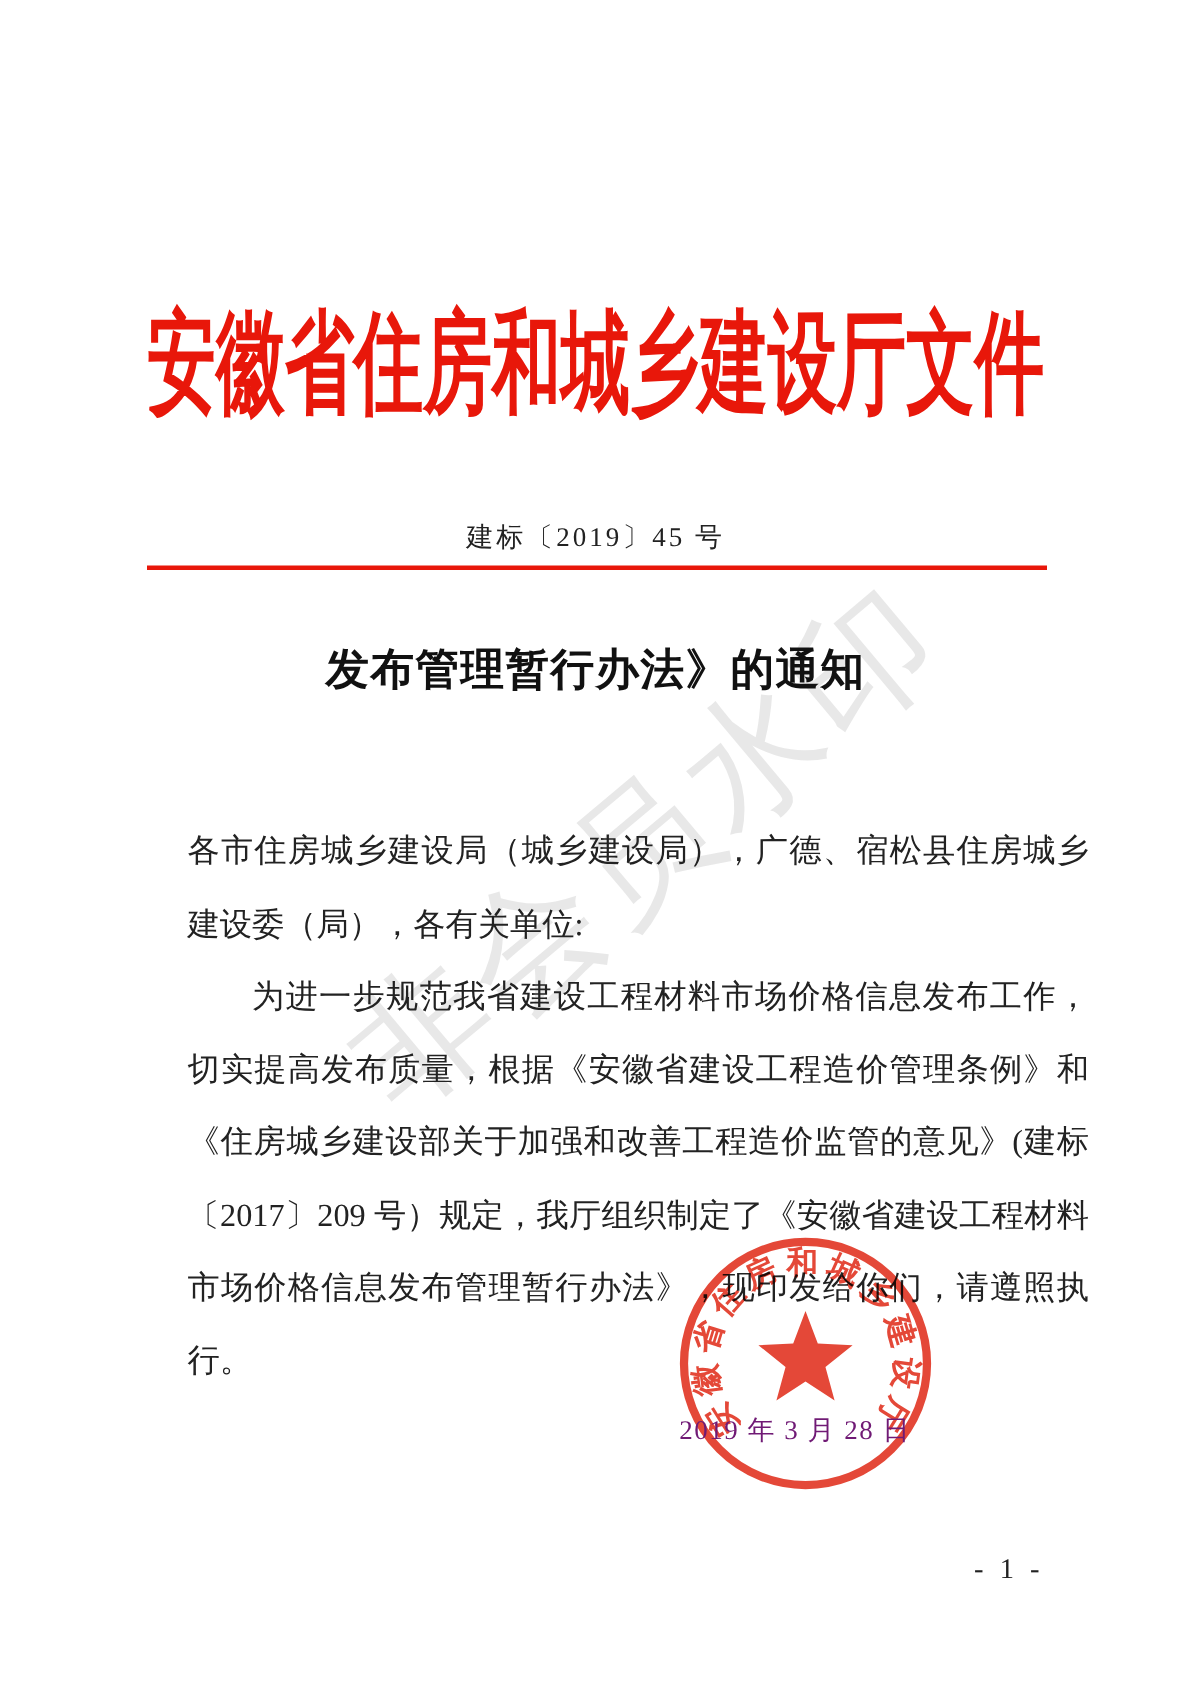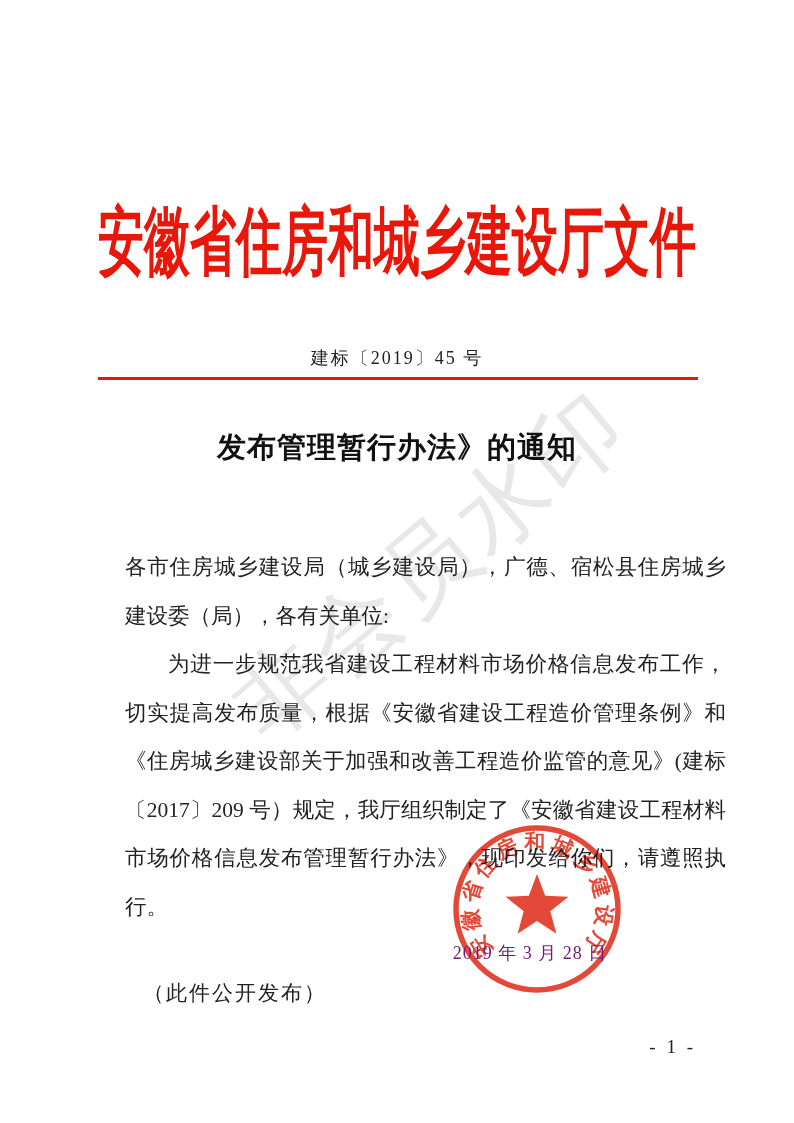--- a/index.html
+++ b/index.html
@@ -131,18 +131,17 @@
       <circle cx="88" cy="88" r="81" fill="none" stroke="#e23a28" stroke-width="5.5"></circle>
       <path id="sealArc" d="M 38.9,122.4 A 60,60 0 1 1 137.1,122.4" fill="none"></path>
       <text fill="#e23a28" font-size="21" font-weight="bold" letter-spacing="4.5" font-family="'Liberation Serif','DejaVu Serif',serif">
         <textPath href="#sealArc" startOffset="50%" text-anchor="middle">安徽省住房和城乡建设厅</textPath>
       </text>
       <polygon fill="#e23a28" points="88,53 96.2,74.7 119.4,75.8 101.3,90.3 107.4,112.7 88,100 68.6,112.7 74.7,90.3 56.6,75.8 79.8,74.7"></polygon>
     </svg>
 
     <div class="date-line">2019 年 3 月 28 日</div>
 
-    <div class="public-note">（此件公开发布）</div>
 
     <div class="page-number">- 1 -</div>
 
   </div>
 </div>
 
 </body></html>

